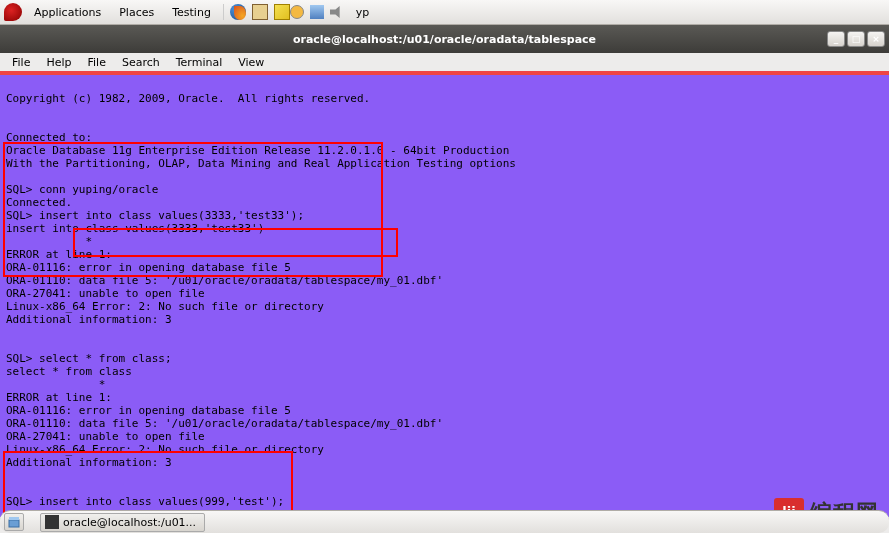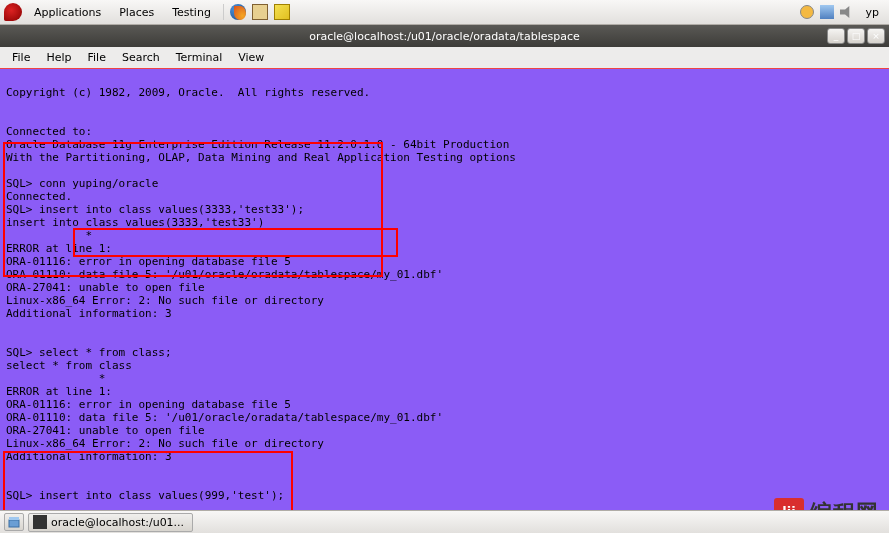--- a/index.html
+++ b/index.html
@@ -12,54 +12,53 @@
       overflow: hidden;
       position: relative;
     }
     .top-panel {
       height: 24px;
       background: linear-gradient(to bottom, #f8f7f6, #e2e0dd);
       border-bottom: 1px solid #b0aca6;
       display: flex;
       align-items: center;
       padding: 12px 4px;
-      justify-content: space-between;
     }
     .panel-left, .panel-right { display: flex; align-items: center; gap: 6px; }
     .panel-item { padding: 2px 6px; cursor: pointer; }
     .redhat-icon { 
       width: 18px; height: 18px; 
       background: radial-gradient(circle at 40% 40%, #d22, #800);
       border-radius: 50% 50% 50% 10%;
     }
     .panel-divider { width:1px; height:16px; background:#ccc; }
     .titlebar {
-      height: 22px;
+      height: 28px;
       background: linear-gradient(to bottom, #5a5955, #3d3c39);
       color: #fff;
       display: flex;
       align-items: center;
       justify-content: center;
       position: relative;
-      font-weight: normal;
+      font-weight: bold;
     }
     .titlebar .win-btns { position: absolute; right: 4px; display: flex; gap: 2px; }
     .win-btn {
       width: 18px; height: 16px;
       background: linear-gradient(to bottom,#f5f4f2,#d6d2cc);
       border: 1px solid #888;
       border-radius: 3px;
       font-size: 9px;
       display:flex; align-items:center; justify-content:center;
       cursor:pointer;
     }
     .menubar {
       height: 22px;
       background: #edeceb;
-      border-bottom: 1px solid #ef4444;
+      border-bottom: 4px solid #ef4444;
       display: flex;
       align-items: center;
       padding: 0 6px;
       gap: 4px;
     }
     .menu-item { padding: 2px 6px; cursor: pointer; }
     .terminal {
       background: #8b5cf6;
       color: #000;
       font-family: "DejaVu Sans Mono", monospace;
@@ -94,21 +93,22 @@
     }
     .bottom-panel {
       position: absolute;
       bottom: 0; left: 0; right: 0;
       height: 23px;
       background: linear-gradient(to bottom, #f8f7f6, #e2e0dd);
       border-top: 1px solid #b0aca6;
       display: flex;
       align-items: center;
       padding: 0 4px;
-      gap: 4px;
+      gap: 16px;
+      border-radius: 10px;
     }
     .taskbar-btn {
       background: linear-gradient(to bottom,#f0efed,#d8d5cf);
       border: 1px solid #aaa;
       border-radius: 2px;
       padding: 2px 8px 2px 4px;
       display: flex;
       align-items: center;
       gap: 4px;
       cursor: pointer;

